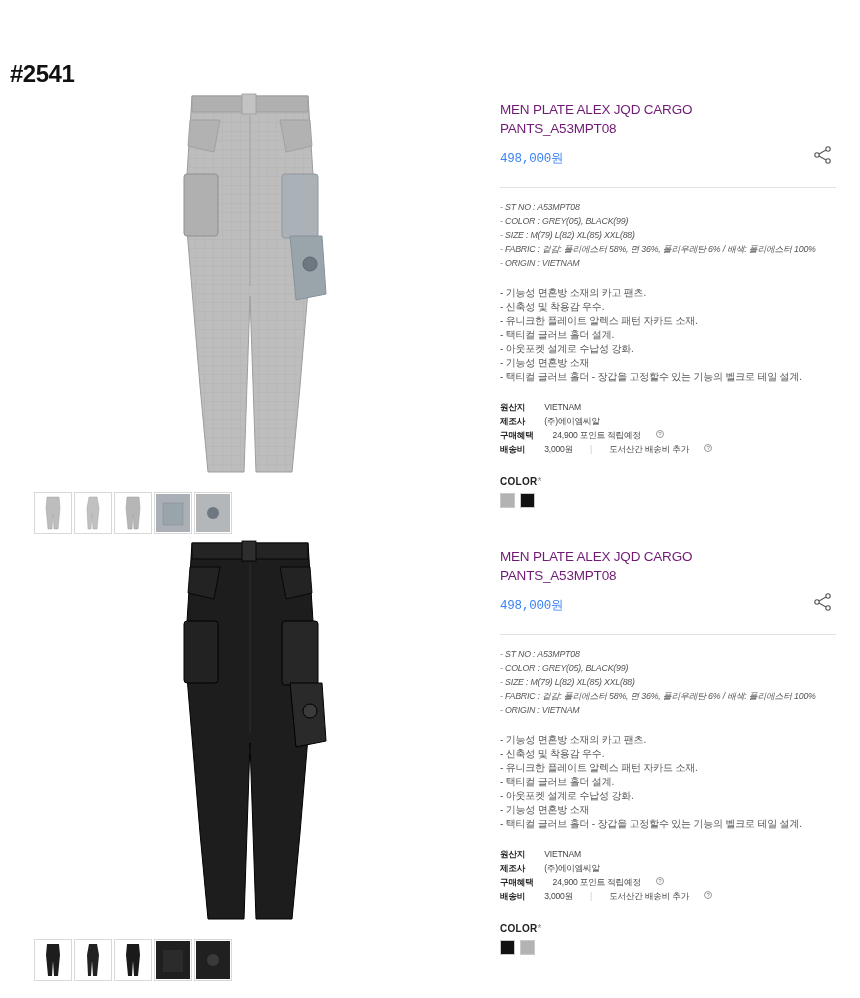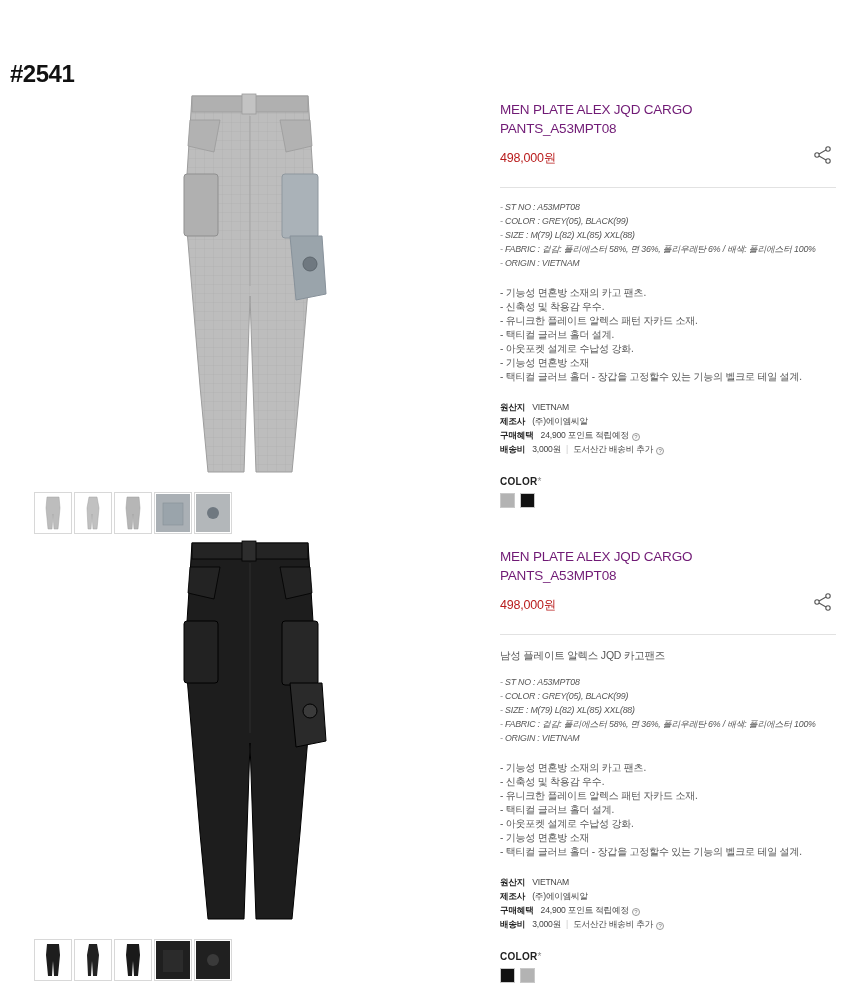--- a/index.html
+++ b/index.html
@@ -80,22 +80,23 @@
   .title {
     font-size: 13.5px;
     line-height: 19px;
     color: #701a75;
     letter-spacing: -0.2px;
     width: 260px;
   }
   .price {
     margin-top: 12px;
     font-size: 12.5px;
-    color: #b91c1c;
-    letter-spacing: -0.2px;
+    color: #3b82f6;
+    letter-spacing: -0.2px;
+    font-family: Liberation Mono, monospace;
   }
   .share-btn {
     position: absolute;
     right: 6px;
     top: 44px;
     width: 22px;
     height: 22px;
     cursor: pointer;
   }
   .divider {
@@ -132,25 +133,26 @@
     line-height: 14px;
     color: #555;
     letter-spacing: -0.2px;
     white-space: nowrap;
   }
   .meta {
     margin-top: 14px;
   }
   .meta-row {
     display: flex;
-    align-items: flex-end;
+    align-items: center;
     font-size: 8.6px;
     line-height: 14px;
     color: #333;
     letter-spacing: -0.2px;
+    gap: 12px;
   }
   .meta-label {
     font-weight: bold;
     color: #222;
     margin-right: 7px;
     white-space: nowrap;
   }
   .meta-val { color: #444; white-space: nowrap; }
   .info-circle {
     display: inline-block;
@@ -375,21 +377,20 @@
           <circle cx="16" cy="5" r="2.2" fill="none" stroke="#555" stroke-width="1.1"></circle>
           <circle cx="5" cy="11" r="2.2" fill="none" stroke="#555" stroke-width="1.1"></circle>
           <circle cx="16" cy="17" r="2.2" fill="none" stroke="#555" stroke-width="1.1"></circle>
           <line x1="7" y1="10" x2="14" y2="6" stroke="#555" stroke-width="1.1"></line>
           <line x1="7" y1="12" x2="14" y2="16" stroke="#555" stroke-width="1.1"></line>
         </svg>
       </div>
 
       <div class="divider"></div>
 
-      <div class="subtitle">남성 플레이트 알렉스 JQD 카고팬즈</div>
 
       <ul class="spec-list">
         <li>- ST NO : A53MPT08</li>
         <li>- COLOR : GREY(05), BLACK(99)</li>
         <li>- SIZE : M(79) L(82) XL(85) XXL(88)</li>
         <li>- FABRIC : 겉감: 폴리에스터 58%, 면 36%, 폴리우레탄 6% / 배색: 폴리에스터 100%</li>
         <li>- ORIGIN : VIETNAM</li>
       </ul>
 
       <ul class="feature-list">

